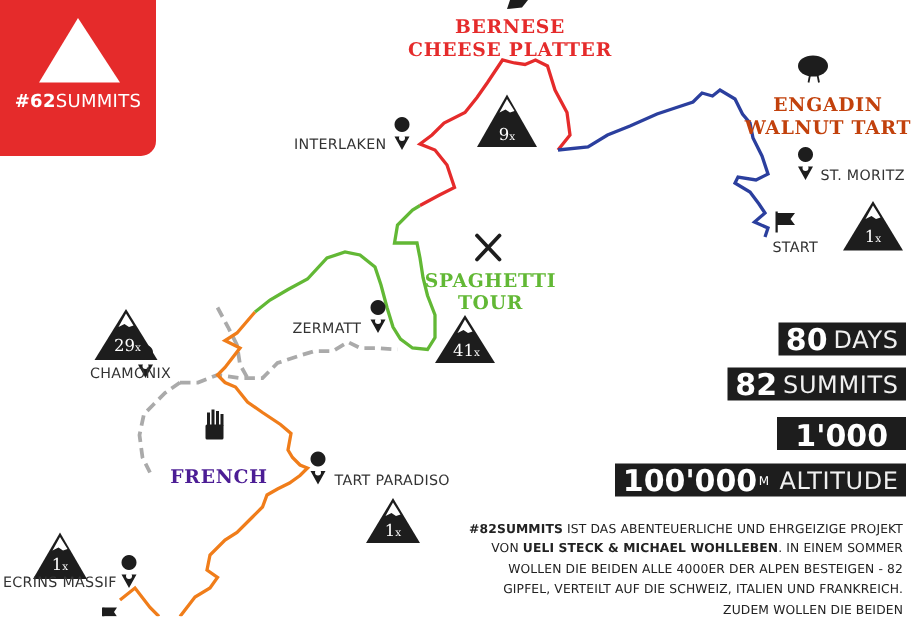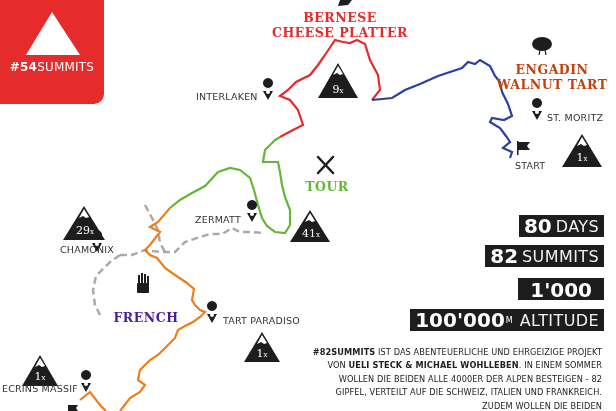--- a/index.html
+++ b/index.html
@@ -50,21 +50,21 @@
     .peak-count small { font-size: 7px; }
   </style>
 </head>
 <body>
 
 <div class="abs logo">
   <svg width="104" height="60" style="position:absolute;left:0;top:0">
     <polygon points="52,12 26,55 80,55" fill="#fff"></polygon>
   </svg>
   <div class="logo-text">
-    <b>#54</b><span>SUMMITS</span>
+    <b>#62</b><span>SUMMITS</span>
   </div>
 </div>
 
 <svg class="map" width="616" height="411">
 
   <g stroke="#aaaaaa" stroke-width="2.5" fill="none" stroke-dasharray="7,4">
     <polyline points="145,205 152,218 158,230 160,243 165,252"></polyline>
     <polyline points="120,255 110,262 102,270 96,276 93,290 95,305 100,315"></polyline>
     <polyline points="120,255 132,255 145,250 160,252 175,252 185,242 200,237 210,234 222,234 232,228 240,232 250,232 265,233"></polyline>
   </g>
@@ -155,20 +155,21 @@
 
 <div class="abs food" style="left:270px;top:10px;width:140px;color:#e52b2b;">
   <div>BERNESE</div>
   <div>CHEESE PLATTER</div>
 </div>
 <div class="abs food" style="left:492px;top:62px;width:120px;color:#c2410c;">
   <div>ENGADIN</div>
   <div>WALNUT TART</div>
 </div>
 <div class="abs food" style="left:282px;top:179px;width:90px;color:#62b835;">
+  <div>SPAGHETTI</div>
   <div>TOUR</div>
 </div>
 <div class="abs food" style="left:108px;top:310px;width:76px;color:#4c1d95;">
   <div>FRENCH</div>
 </div>
 
 <div class="abs place" style="left:196px;top:91px;">INTERLAKEN</div>
 <div class="abs place" style="left:547px;top:112px;">ST. MORITZ</div>
 <div class="abs place" style="left:515px;top:160px;">START</div>
 <div class="abs place" style="left:195px;top:214px;">ZERMATT</div>

